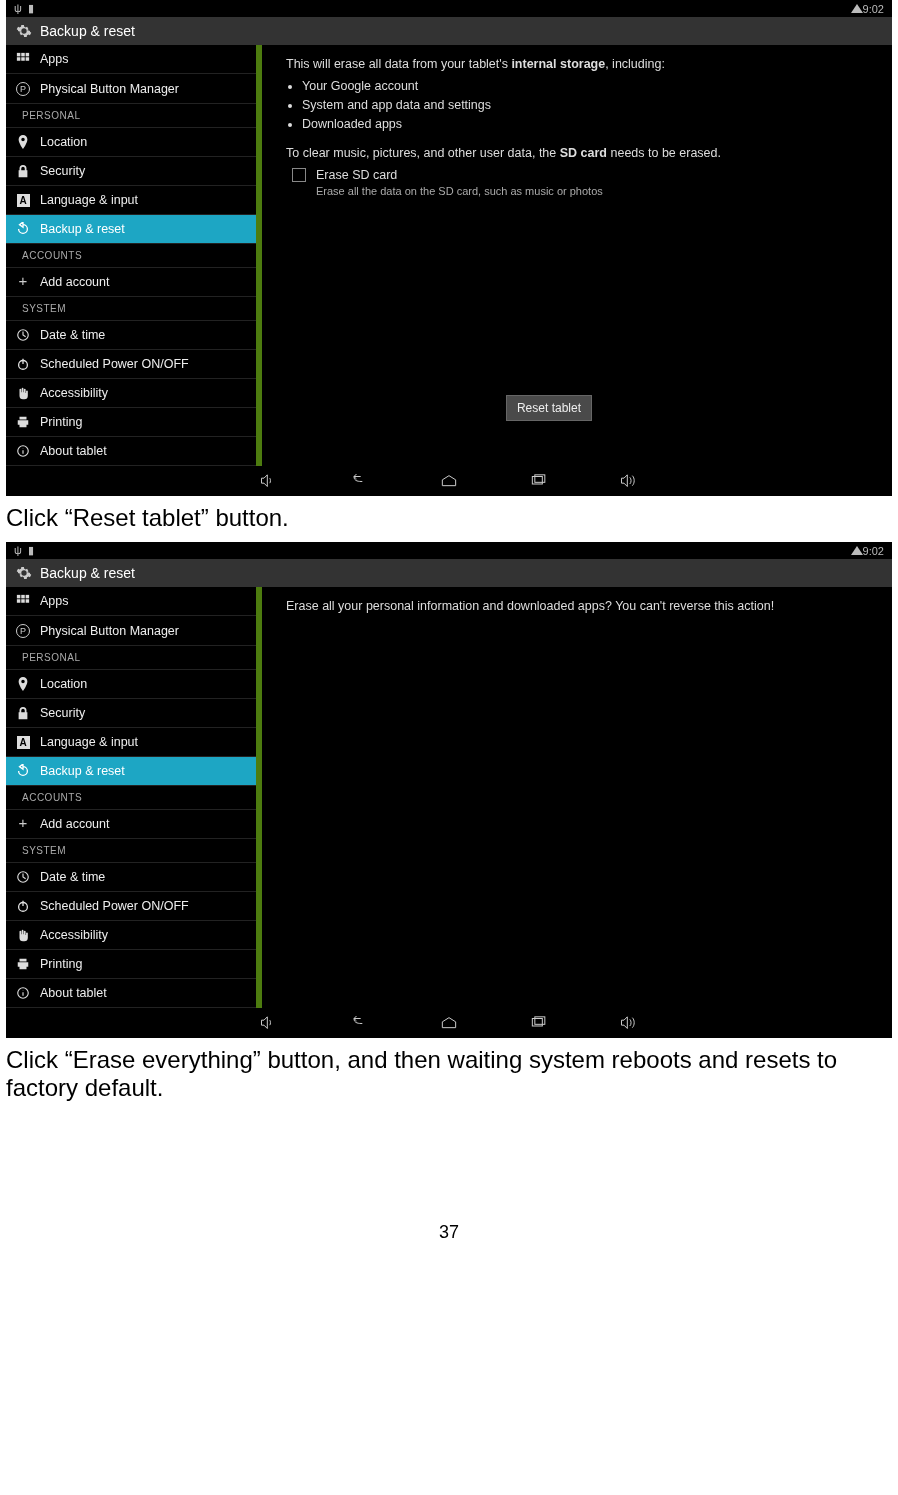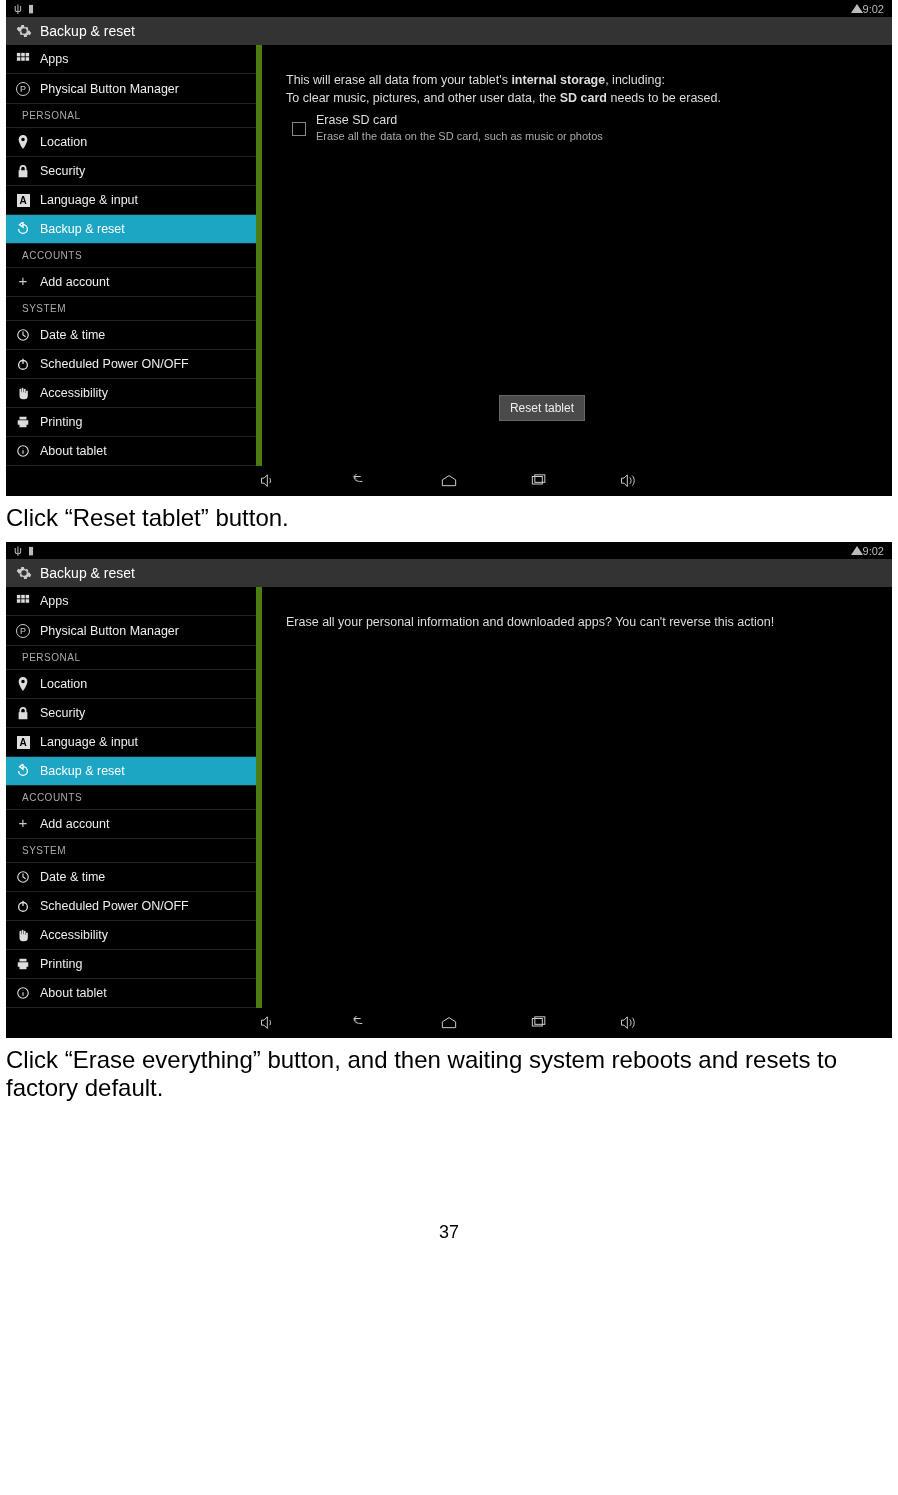--- a/index.html
+++ b/index.html
@@ -12,28 +12,28 @@
   .tri{display:inline-block;width:0;height:0;border-left:6px solid transparent;border-right:6px solid transparent;border-bottom:9px solid #bbb}
   .titlebar{background:#333;color:#fff;padding:6px 10px;font-size:14px;display:flex;align-items:center;gap:8px}
   .cog{width:16px;height:16px;display:inline-block}
   .cols{display:flex;min-height:415px}
   .side{width:250px;border-right:6px solid #4d7c0f;display:flex;flex-direction:column}
   .sec{font-size:10px;color:#aaa;padding:6px 16px;border-bottom:1px solid #222;letter-spacing:.5px}
   .item{display:flex;align-items:center;gap:10px;padding:7px 10px;font-size:12.5px;color:#eee;border-bottom:1px solid #222;cursor:pointer}
   .item .ic{width:14px;text-align:center;color:#ccc;font-size:12px}
   .item.sel{background:#1da6c4;color:#fff}
   .item.sel .ic{color:#fff}
-  .content{flex:1;padding:26px 24px;color:#ddd;font-size:12.5px;line-height:1.45}
+  .content{flex:1;padding:10px 24px;color:#ddd;font-size:12.5px;line-height:1.45}
   .content ul{margin:4px 0 10px 16px;padding:0}
   .content li{margin:1px 0}
-  .chk{display:flex;align-items:center;gap:10px;margin:4px 0 0 6px}
+  .chk{display:flex;align-items:flex-start;gap:10px;margin:4px 0 0 6px}
   .box{width:12px;height:12px;border:1px solid #888;margin-top:2px}
   .sub{font-size:11px;color:#aaa}
   .btn{background:#4a4a4a;color:#eee;border:1px solid #666;padding:5px 10px;font-size:12px;cursor:pointer}
-  .btnwrap1{position:absolute;right:307px;top:395px}
+  .btnwrap1{position:absolute;right:300px;top:395px}
   .btnwrap2{margin:18px 0 0 220px}
   .navbar{position:absolute;bottom:0;left:0;right:0;height:30px;background:#000;display:flex;justify-content:center;align-items:center;gap:70px;color:#ccc;font-size:15px}
   .navico{width:20px;height:14px;display:inline-block}
   svg{display:block}
 </style>
 </head>
 <body>
 
 <div class="page">
 
@@ -148,20 +148,25 @@
                 <path d="M8 7v4M8 5v.5"></path>
               </svg>
             </span>
             <span>About tablet</span>
           </div>
         </div>
     <div class="content">
       <div>
         <span>This will erase all data from your tablet's </span><b>internal storage</b><span>, including:</span>
       </div>
+      <ul id="bul0">
+            <li>Your Google account</li>
+            <li>System and app data and settings</li>
+            <li>Downloaded apps</li>
+          </ul>
       <div style="">
         <span>To clear music, pictures, and other user data, the </span><b>SD card</b><span> needs to be erased.</span>
       </div>
       <div class="chk">
         <div class="box"></div>
         <div>
           <div>Erase SD card</div>
           <div class="sub">Erase all the data on the SD card, such as music or photos</div>
         </div>
       </div>

